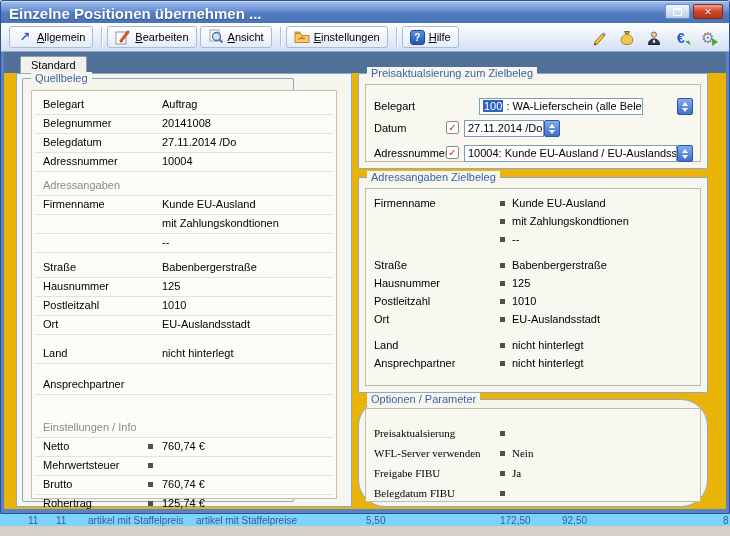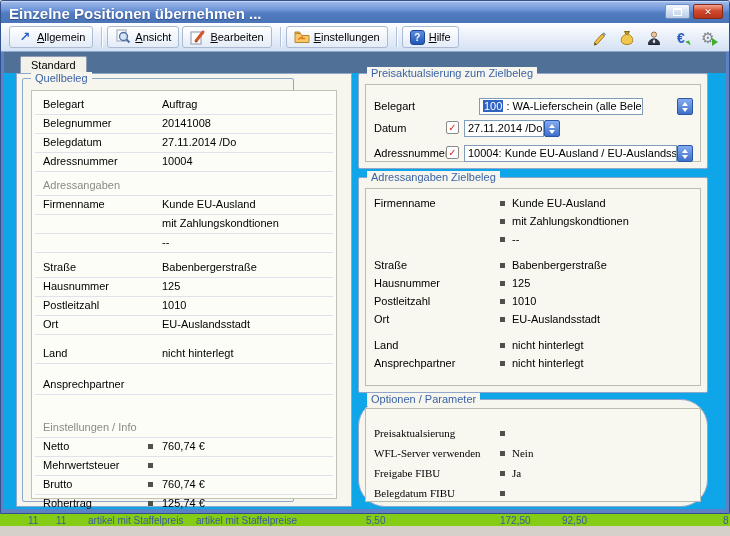--- a/index.html
+++ b/index.html
@@ -42,21 +42,21 @@
     display:flex;align-items:center;justify-content:center;}
   .tb-right{position:absolute;right:12px;top:0;height:29px;display:flex;align-items:center;gap:9px;}
   .ri{width:18px;height:18px;display:inline-flex;align-items:center;justify-content:center;position:relative;}
   .euro-t{color:#2a5cc8;font-weight:bold;font-size:14px;}
   .euro-arrow{position:absolute;right:0;bottom:1px;width:0;height:0;
     border-left:4px solid transparent;border-top:5px solid #3fae2a;transform:rotate(-20deg);}
   .gear-t{color:#7e8288;font-size:15px;line-height:16px;}
   .gear-green{position:absolute;right:-1px;bottom:1px;width:0;height:0;
     border-top:4px solid transparent;border-bottom:4px solid transparent;border-left:6px solid #3fae2a;}
   
-  .content{position:absolute;left:3px;right:3px;top:51px;bottom:4px;background:#0ea5e9;overflow:hidden;}
+  .content{position:absolute;left:3px;right:3px;top:51px;bottom:4px;background:#eab308;overflow:hidden;}
   .tabband{position:absolute;left:0;top:0;right:0;height:21px;background:#517098;}
   .tab{position:absolute;left:16px;top:4px;height:17px;box-sizing:border-box;padding:0 10px;
     background:#f2f1ea;border:1px solid #8d9cb4;border-bottom:none;border-radius:2px 2px 0 0;
     line-height:16px;color:#000;}
   
   .tabpage{position:absolute;left:12px;top:21px;width:336px;height:434px;box-sizing:border-box;
     background:#f6f5ee;border:1px solid #8ea6c8;}
   .group{position:absolute;box-sizing:border-box;background:#f6f5ee;border:1px solid #90a7cb;border-radius:2px;}
   .group-title{position:absolute;top:-7px;left:8px;background:#f6f5ee;padding:0 4px;
     color:#3c63a6;font-size:11px;line-height:13px;white-space:nowrap;}
@@ -81,21 +81,21 @@
   .field.right{text-align:right;}
   .sel{background:#2e63c4;color:#fff;padding:0 1px;}
   .spin{position:absolute;box-sizing:border-box;width:16px;height:17px;border:1px solid #2c57a6;border-radius:2px;
     background:linear-gradient(#85acf0,#3e6fc8);display:flex;flex-direction:column;align-items:center;justify-content:center;gap:2px;}
   .tri-up{width:0;height:0;border-left:3px solid transparent;border-right:3px solid transparent;border-bottom:4px solid #fff;}
   .tri-down{width:0;height:0;border-left:3px solid transparent;border-right:3px solid transparent;border-top:4px solid #fff;}
   .chk{position:absolute;width:13px;height:13px;box-sizing:border-box;background:#fff;border:1px solid #8a8a8a;
     border-radius:2px;display:flex;align-items:center;justify-content:center;}
   .chk-mark{color:#d42618;font-weight:bold;font-size:10px;line-height:11px;}
   
-  .bg-strip{position:absolute;left:0;top:514px;width:730px;height:12px;background:#84cc16;overflow:hidden;}
+  .bg-strip{position:absolute;left:0;top:514px;width:730px;height:12px;background:#7dd3fc;overflow:hidden;}
   .bg-strip span{position:absolute;top:0;color:#3a5a9a;font-size:10px;line-height:14px;white-space:nowrap;}
 </style>
 </head>
 <body>
 
 <div class="window">
 
   <div class="titlebar">
     <span class="title-text">Einzelne Positionen übernehmen ...</span>
     <div class="win-btns">
@@ -110,36 +110,36 @@
 
   <div class="toolbar">
     <div class="tb-btn">
       <span class="tb-ico ico-allgemein">↗</span>
       <span class="tb-label">Allgemein</span>
     </div>
     <div class="tb-sep"></div>
     <div class="tb-btn">
       <span class="tb-ico">
         <svg width="16" height="16" viewBox="0 0 16 16">
+            <rect x="1" y="3" width="10" height="12" fill="#ffffff" stroke="#8a96a8"></rect>
+            <path d="M6 12 L13 3" stroke="#d4552a" stroke-width="3" stroke-linecap="round"></path>
+            <path d="M5 13 l1.6-1.2 1 1z" fill="#7a3a18"></path>
+          </svg>
+      </span>
+      <span class="tb-label">Bearbeiten</span>
+    </div>
+    <div class="tb-btn">
+      <span class="tb-ico">
+        <svg width="16" height="16" viewBox="0 0 16 16">
             <rect x="2" y="1" width="9" height="11" fill="#ffffff" stroke="#98a4b4"></rect>
             <circle cx="8.5" cy="7.5" r="4" fill="#cfe0f2" fill-opacity="0.85" stroke="#4a6da8" stroke-width="1.3"></circle>
             <line x1="11.5" y1="10.5" x2="14.5" y2="13.5" stroke="#4a6da8" stroke-width="2"></line>
           </svg>
       </span>
       <span class="tb-label">Ansicht</span>
-    </div>
-    <div class="tb-btn">
-      <span class="tb-ico">
-        <svg width="16" height="16" viewBox="0 0 16 16">
-            <rect x="1" y="3" width="10" height="12" fill="#ffffff" stroke="#8a96a8"></rect>
-            <path d="M6 12 L13 3" stroke="#d4552a" stroke-width="3" stroke-linecap="round"></path>
-            <path d="M5 13 l1.6-1.2 1 1z" fill="#7a3a18"></path>
-          </svg>
-      </span>
-      <span class="tb-label">Bearbeiten</span>
     </div>
     <div class="tb-sep"></div>
     <div class="tb-btn">
       <span class="tb-ico">
         <svg width="16" height="16" viewBox="0 0 16 16">
             <path d="M1 4.5 v-1.5 h4.5 l1 1.5z" fill="#f0b24a" stroke="#b8862c"></path>
             <path d="M1 4.5 h5.5 l1.5 2 H15 v7 H1z" fill="#f8c86a" stroke="#b8862c"></path>
             <path d="M4 10.5 l4-2.4 v1.4 h3.2" stroke="#e07818" fill="none" stroke-width="1.4"></path>
           </svg>
       </span>

